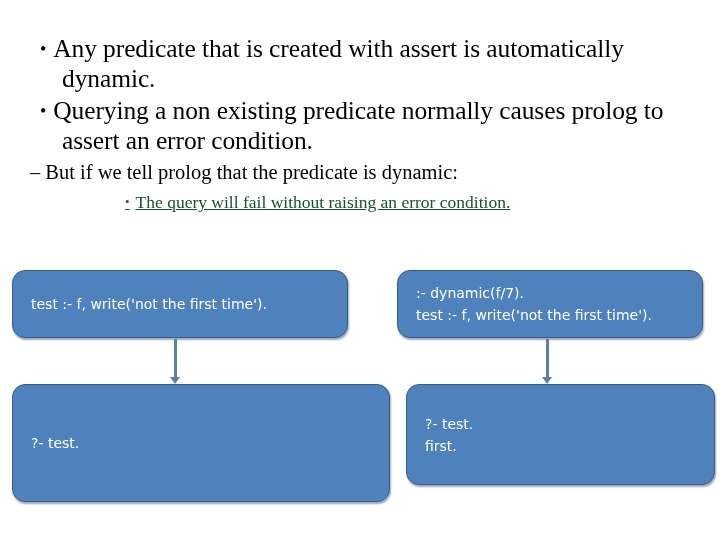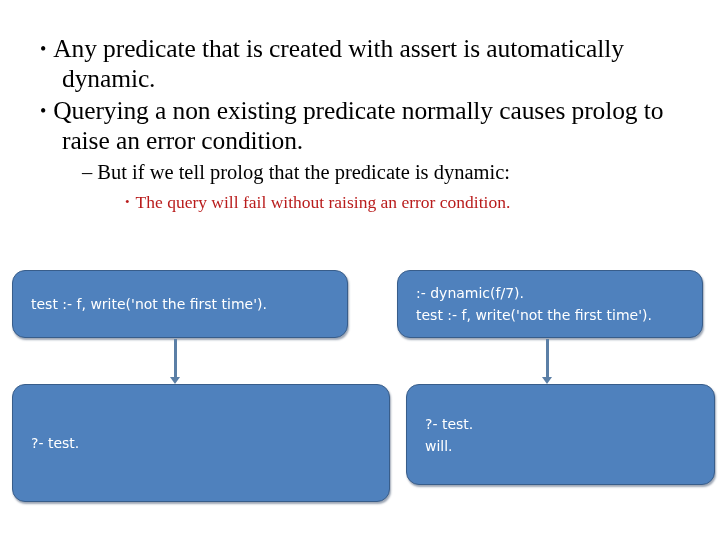--- a/index.html
+++ b/index.html
@@ -49,37 +49,38 @@
     padding-right: 7px;
   }
 
   .lvl2 {
     position: relative;
     font-family: "Liberation Serif", serif;
     font-size: 20.5px;
     line-height: 25px;
     color: #000000;
     margin: 4px 0 0 0;
-    padding: 0 18px 0 100px;
+    padding: 0 18px 0 48px;
     text-indent: -18px;
   }
   .lvl2 .mk {
     font-size: 20.5px;
     padding-right: 5px;
   }
 
   .lvl3 {
     position: relative;
     font-family: "Liberation Serif", serif;
     font-size: 17.5px;
     line-height: 22px;
-    color: #b91c1c;
+    color: #14532d;
     margin: 6px 0 0 0;
     padding: 0 18px 0 140px;
     text-indent: -15px;
+    text-decoration: underline;
   }
   .lvl3 .mk {
     font-size: 13px;
     vertical-align: 2px;
     padding-right: 6px;
   }
 
   
   .codebox {
     position: absolute;
@@ -141,21 +142,21 @@
 
 <div class="slide">
 
   <div class="bullets">
 
     <p class="lvl1">
       <span class="mk">•</span><span>Any predicate that is created with assert is automatically dynamic.</span>
     </p>
 
     <p class="lvl1">
-      <span class="mk">•</span><span>Querying a non existing predicate normally causes prolog to raise an error condition.</span>
+      <span class="mk">•</span><span>Querying a non existing predicate normally causes prolog to assert an error condition.</span>
     </p>
 
     <p class="lvl2">
       <span class="mk">–</span><span>But if we tell prolog that the predicate is dynamic:</span>
     </p>
 
     <p class="lvl3">
       <span class="mk">•</span><span>The query will fail without raising an error condition.</span>
     </p>
 
@@ -179,16 +180,16 @@
     <div class="shaft"></div>
     <div class="head"></div>
   </div>
 
   <div class="codebox" id="box-bl">
     <span class="ln">?- test.</span>
   </div>
 
   <div class="codebox" id="box-br">
     <span class="ln">?- test.</span>
-    <span class="ln">will.</span>
+    <span class="ln">first.</span>
   </div>
 
 </div>
 
 </body></html>

